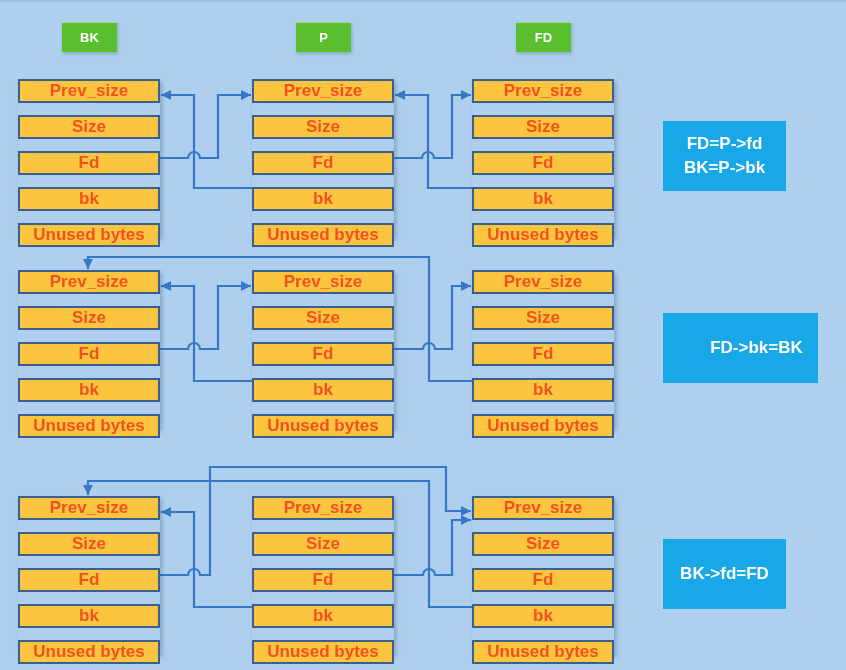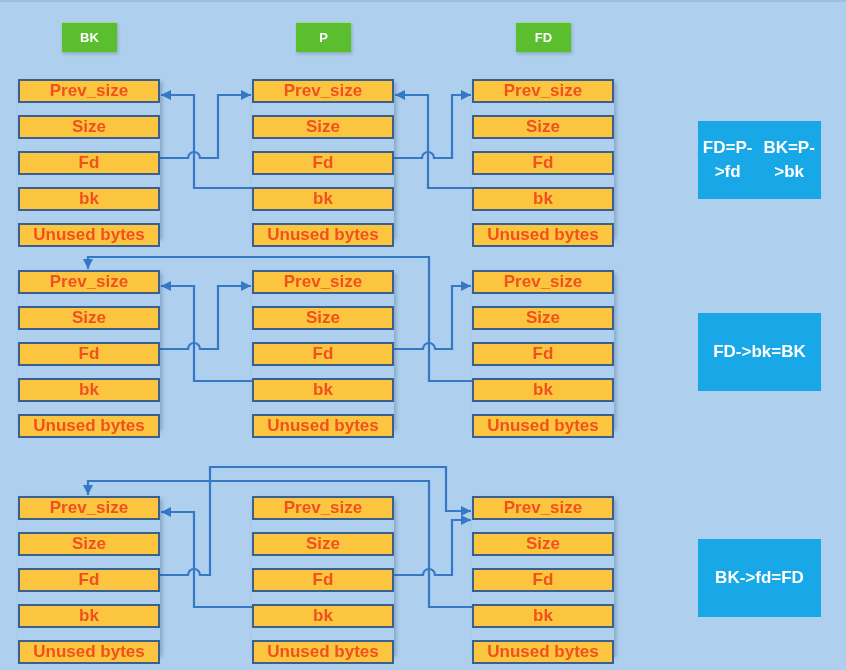--- a/index.html
+++ b/index.html
@@ -35,24 +35,24 @@
   .cell + .cell{border-top-width:2px; margin-top:12px;}
   .glabel{
     position:absolute; width:55px; height:29px;
     background:var(--green); color:var(--label-text);
     font-size:13px; font-weight:bold;
     display:flex; align-items:center; justify-content:center;
     box-shadow:1px 2px 3px rgba(40,80,40,0.25);
     border-top:1px solid rgba(255,255,255,0.45);
   }
   .note{
-    position:absolute; left:698px; width:123px; height:78px;
+    position:absolute; left:663px; width:123px; height:70px;
     background:var(--note); color:var(--note-text);
     font-size:17px; font-weight:bold; line-height:24px;
-    display:flex; align-items:center; justify-content:center;
+    display:flex; flex-direction:column; align-items:center; justify-content:center;
     text-align:center;
   }
 </style>
 </head>
 <body>
 
 <div id="canvas">
 
   <svg id="arrow-layer" width="846" height="670">
     <defs>
@@ -150,20 +150,20 @@
       <div class="cell">Size</div>
       <div class="cell">Fd</div>
       <div class="cell">bk</div>
       <div class="cell">Unused bytes</div>
     </div>
 
   <div class="note" style="top:119px;">
     <div>FD=P-&gt;fd</div>
     <div>BK=P-&gt;bk</div>
   </div>
-  <div class="note" style="top:311px;">
+  <div class="note" style="top:311px;padding-left:32px;">
     <div>FD-&gt;bk=BK</div>
   </div>
   <div class="note" style="top:537px;">
     <div>BK-&gt;fd=FD</div>
   </div>
 
 </div>
 
 </body></html>

